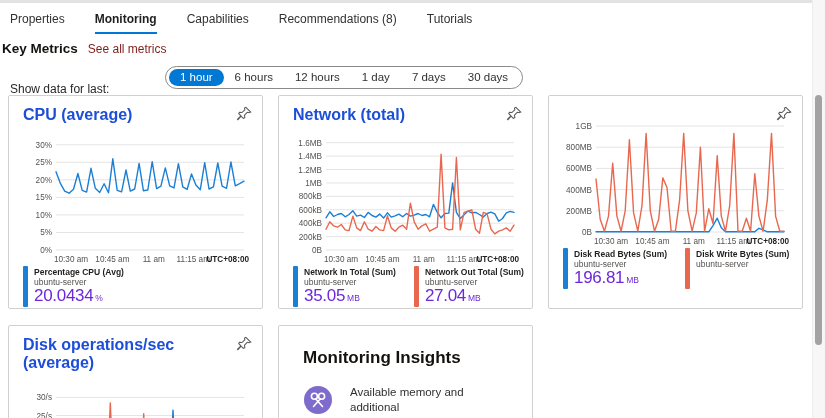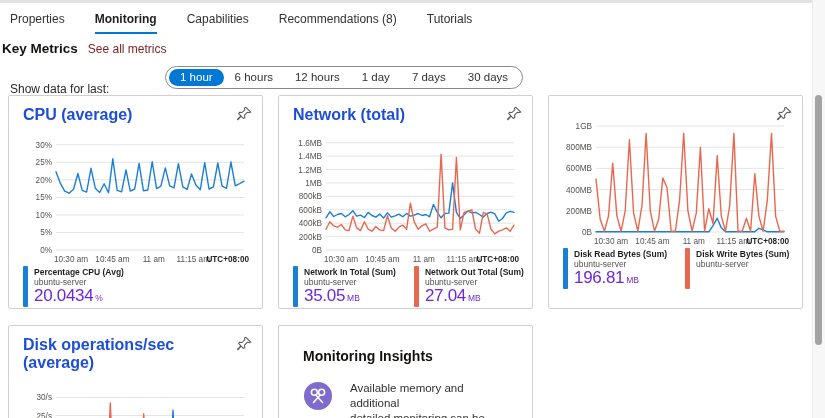--- a/index.html
+++ b/index.html
@@ -29,21 +29,21 @@
   .pin { position:absolute; top:9px; right:9px; width:17px; height:17px; cursor:pointer; }
   svg.chart { display:block; margin-top:8px; }
   .legend { display:flex; gap:18px; margin-top:0; }
   .legend-item { display:flex; gap:6px; }
   .lg-bar { width:5px; height:41px; border-radius:1px; flex:none; }
   .lg-label { font-size:8.5px; font-weight:bold; color:#201f1e; margin-top:1px; white-space:nowrap; }
   .lg-res { font-size:8.5px; color:#53514f; }
   .lg-value { font-size:17px; font-weight:normal; color:#6d28d9; letter-spacing:-0.3px; line-height:1.1; }
   .lg-unit { font-size:8.5px; letter-spacing:0; margin-left:2px; }
   .ins-card { padding:22px 24px; }
-  .ins-title { font-size:14px; font-weight:bold; color:#14120f; }
+  .ins-title { font-size:17px; font-weight:bold; color:#14120f; }
   .ins-row { display:flex; gap:17px; margin-top:17px; align-items:flex-start; }
   .ins-icon { width:30px; height:30px; flex:none; }
   .ins-text { font-size:11.5px; color:#323130; line-height:1.32; }
   .sb-track { position:absolute; right:0; top:0; width:13px; height:418px; background:#f7f7f7; border-left:1px solid #ededed; }
   .sb-thumb { position:absolute; right:3px; top:95px; width:7px; height:250px; background:#a3a3a3; border-radius:4px; cursor:pointer; }
 </style>
 </head>
 <body>
 
 <div class="topstrip"></div>

